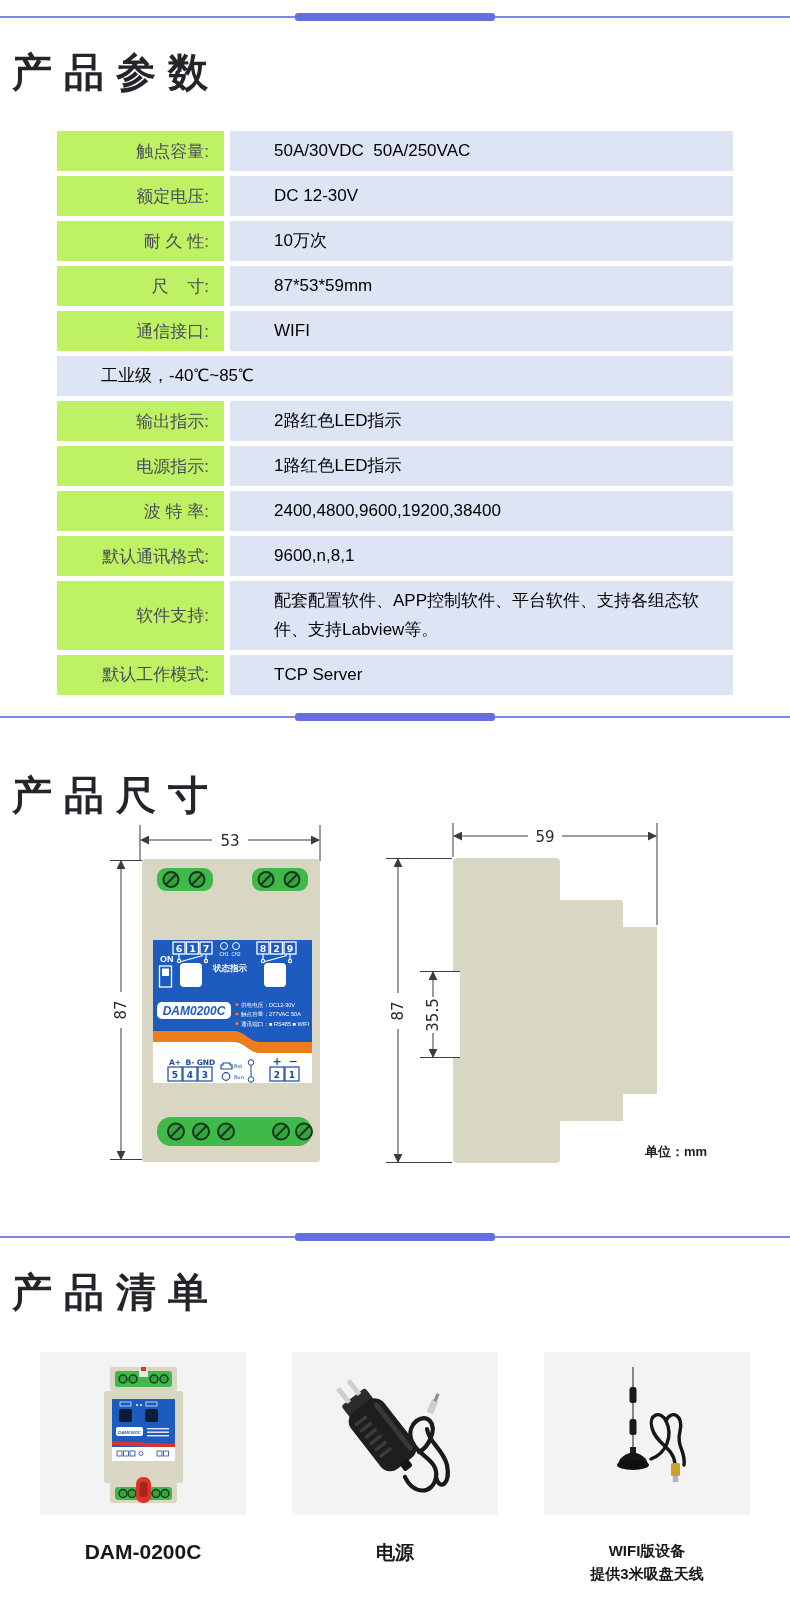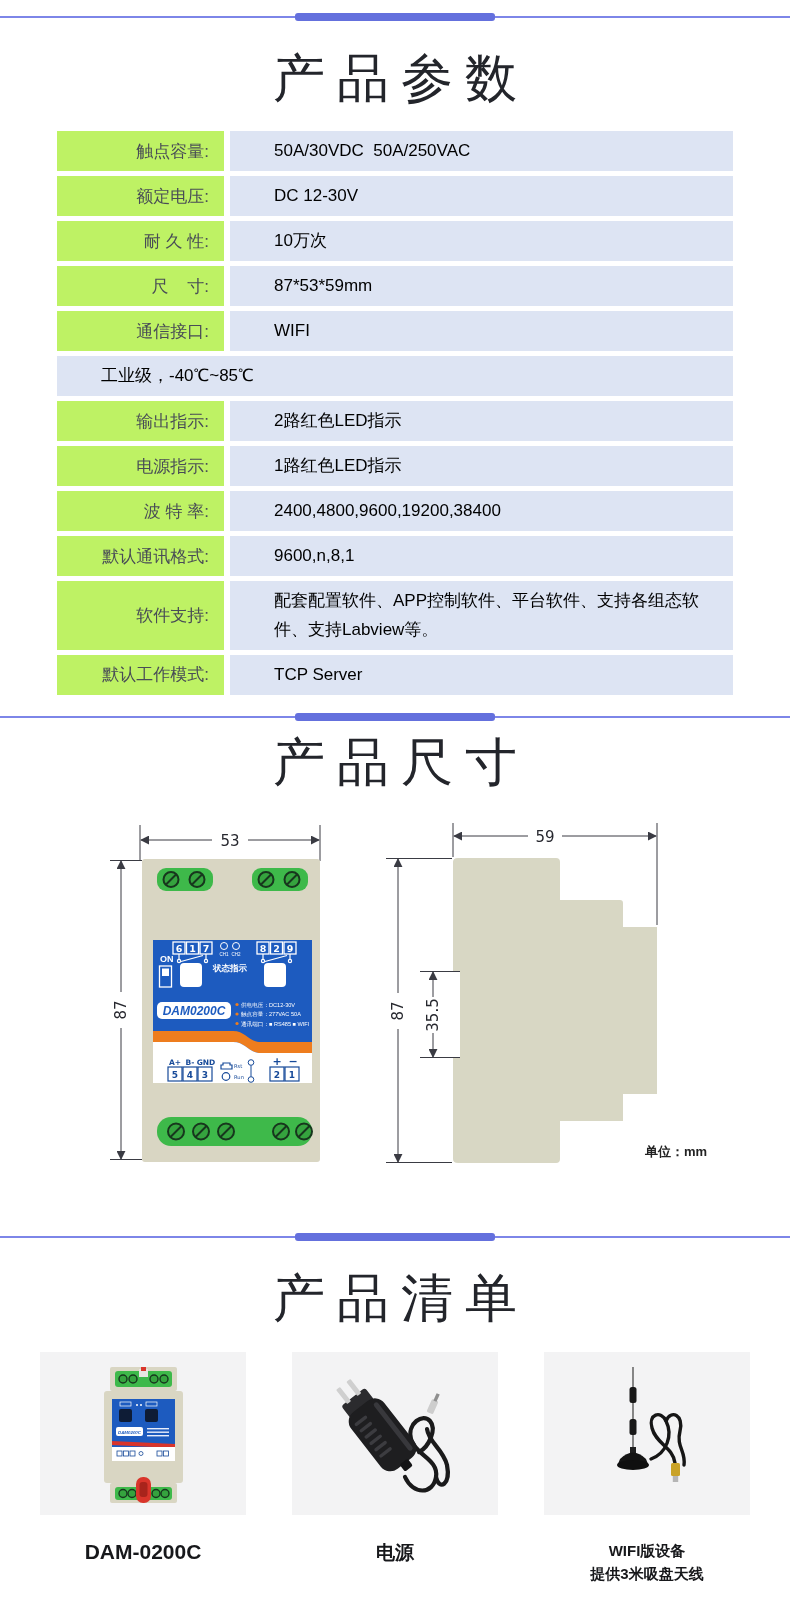--- a/index.html
+++ b/index.html
@@ -4,22 +4,22 @@
 <style>
   * { margin:0; padding:0; box-sizing:border-box; }
   body { background:#fff; font-family:"Liberation Sans", sans-serif; }
   .page { position:relative; width:790px; height:1599px; background:#ffffff; overflow:hidden; margin:0 auto; }
 
   
   .divider { position:absolute; left:0; right:0; height:2px; background:#7d86e8; }
   .divider-thick { position:absolute; left:50%; top:50%; transform:translate(-50%,-50%);
                    width:200px; height:8px; background:#6470dd; border-radius:3px; }
 
-  .sec-title { position:absolute; left:0; right:0; text-align:center;
-               font-size:52px; font-weight:normal; color:#23252b;
+  .sec-title { position:absolute; left:0; right:0; text-align:left;
+               font-size:40px; font-weight:bold; color:#23252b;
                letter-spacing:12px; text-indent:12px; line-height:1; }
 
   
   .spec-table { position:absolute; top:131px; left:57px; width:676px;
                 display:flex; flex-direction:column; gap:5px; }
   .spec-row { display:flex; gap:6px; }
   .spec-label { width:167px; min-height:37px; background:#bef264; color:#484c56;
                 font-size:17px; display:flex; align-items:center; justify-content:flex-end;
                 padding-right:15px; white-space:pre; }
   .spec-value { flex:1; min-height:37px; background:#dde4f3; color:#000000;
@@ -100,21 +100,21 @@
     </div>
     <div class="spec-row">
       <div class="spec-label">默认工作模式:</div>
       <div class="spec-value">TCP Server</div>
     </div>
   </div>
 
   <div class="divider" style="top:716px;">
     <div class="divider-thick"></div>
   </div>
-  <h1 class="sec-title" style="top:736px;">产品尺寸</h1>
+  <h1 class="sec-title" style="top:775px;">产品尺寸</h1>
 
   <svg class="draw" style="left:100px; top:815px;" width="250" height="350" viewBox="0 0 250 350">
     <defs>
       <marker id="fArr" viewBox="0 0 10 10" refX="9" refY="5" markerWidth="9" markerHeight="9" orient="auto-start-reverse">
         <path d="M0,0 L10,5 L0,10 z" fill="#3a3b43"></path>
       </marker>
     </defs>
 
     <line class="dim-line" x1="40" y1="10" x2="40" y2="46"></line>
     <line class="dim-line" x1="220" y1="10" x2="220" y2="46"></line>

